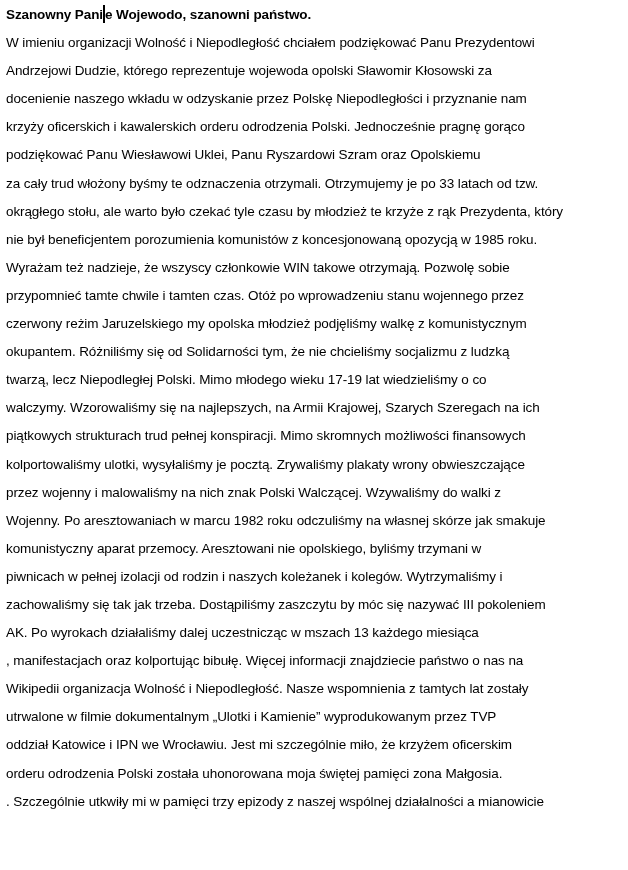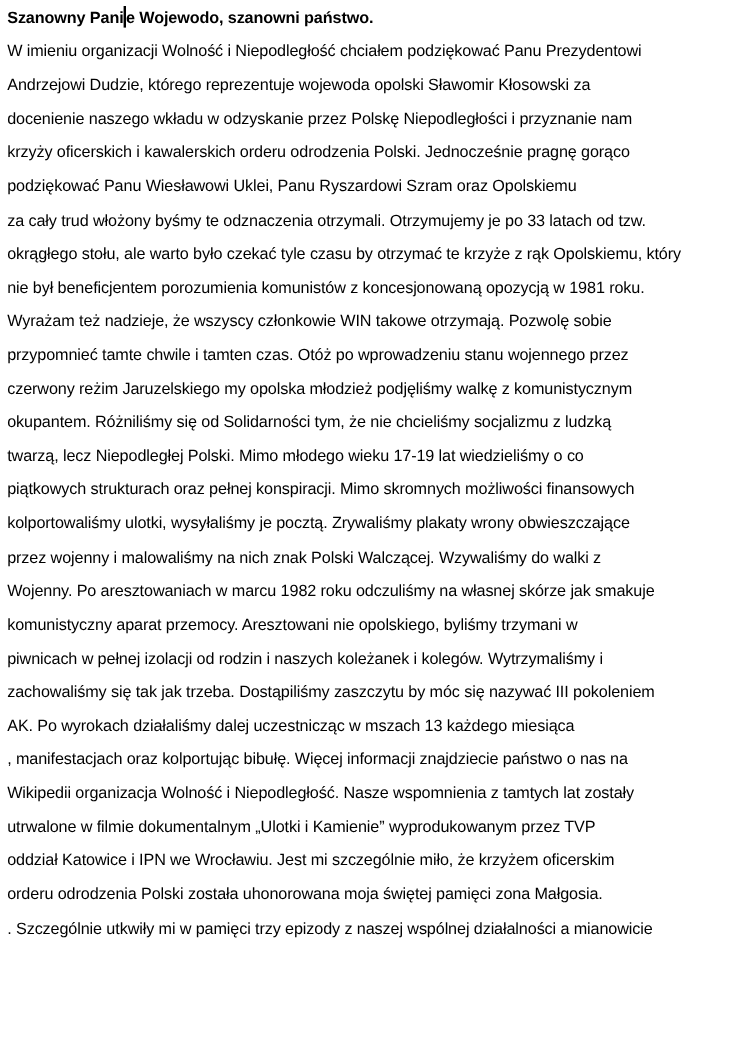--- a/index.html
+++ b/index.html
@@ -48,28 +48,29 @@
 <body>
 
 <div class="page">
   <p class="line heading"><span>Szanowny Pani</span><span class="caret"></span><span>e Wojewodo, szanowni państwo.</span></p>
   <p class="line">W imieniu organizacji Wolność i Niepodległość chciałem podziękować Panu Prezydentowi</p>
   <p class="line">Andrzejowi Dudzie, którego reprezentuje wojewoda opolski Sławomir Kłosowski za</p>
   <p class="line">docenienie naszego wkładu w odzyskanie przez Polskę Niepodległości i przyznanie nam</p>
   <p class="line">krzyży oficerskich i kawalerskich orderu odrodzenia Polski. Jednocześnie pragnę gorąco</p>
   <p class="line">podziękować Panu Wiesławowi Uklei, Panu Ryszardowi Szram oraz Opolskiemu</p>
   <p class="line">za cały trud włożony byśmy te odznaczenia otrzymali. Otrzymujemy je po 33 latach od tzw.</p>
-  <p class="line">okrągłego stołu, ale warto było czekać tyle czasu by otrzymać te krzyże z rąk Opolskiemu, który</p>
-  <p class="line">nie był beneficjentem porozumienia komunistów z koncesjonowaną opozycją w 1981 roku.</p>
+  <p class="line">okrągłego stołu, ale warto było czekać tyle czasu by młodzież te krzyże z rąk Prezydenta, który</p>
+  <p class="line">nie był beneficjentem porozumienia komunistów z koncesjonowaną opozycją w 1985 roku.</p>
   <p class="line">Wyrażam też nadzieje, że wszyscy członkowie WIN takowe otrzymają. Pozwolę sobie</p>
   <p class="line">przypomnieć tamte chwile i tamten czas. Otóż po wprowadzeniu stanu wojennego przez</p>
   <p class="line">czerwony reżim Jaruzelskiego my opolska młodzież podjęliśmy walkę z komunistycznym</p>
   <p class="line">okupantem. Różniliśmy się od Solidarności tym, że nie chcieliśmy socjalizmu z ludzką</p>
   <p class="line">twarzą, lecz Niepodległej Polski. Mimo młodego wieku 17-19 lat wiedzieliśmy o co</p>
-  <p class="line">piątkowych strukturach oraz pełnej konspiracji. Mimo skromnych możliwości finansowych</p>
+  <p class="line">walczymy. Wzorowaliśmy się na najlepszych, na Armii Krajowej, Szarych Szeregach na ich</p>
+  <p class="line">piątkowych strukturach trud pełnej konspiracji. Mimo skromnych możliwości finansowych</p>
   <p class="line">kolportowaliśmy ulotki, wysyłaliśmy je pocztą. Zrywaliśmy plakaty wrony obwieszczające</p>
   <p class="line">przez wojenny i malowaliśmy na nich znak Polski Walczącej. Wzywaliśmy do walki z</p>
   <p class="line">Wojenny. Po aresztowaniach w marcu 1982 roku odczuliśmy na własnej skórze jak smakuje</p>
   <p class="line">komunistyczny aparat przemocy. Aresztowani nie opolskiego, byliśmy trzymani w</p>
   <p class="line">piwnicach w pełnej izolacji od rodzin i naszych koleżanek i kolegów. Wytrzymaliśmy i</p>
   <p class="line">zachowaliśmy się tak jak trzeba. Dostąpiliśmy zaszczytu by móc się nazywać III pokoleniem</p>
   <p class="line">AK. Po wyrokach działaliśmy dalej uczestnicząc w mszach 13 każdego miesiąca</p>
   <p class="line">, manifestacjach oraz kolportując bibułę. Więcej informacji znajdziecie państwo o nas na</p>
   <p class="line">Wikipedii organizacja Wolność i Niepodległość. Nasze wspomnienia z tamtych lat zostały</p>
   <p class="line">utrwalone w filmie dokumentalnym „Ulotki i Kamienie” wyprodukowanym przez TVP</p>

